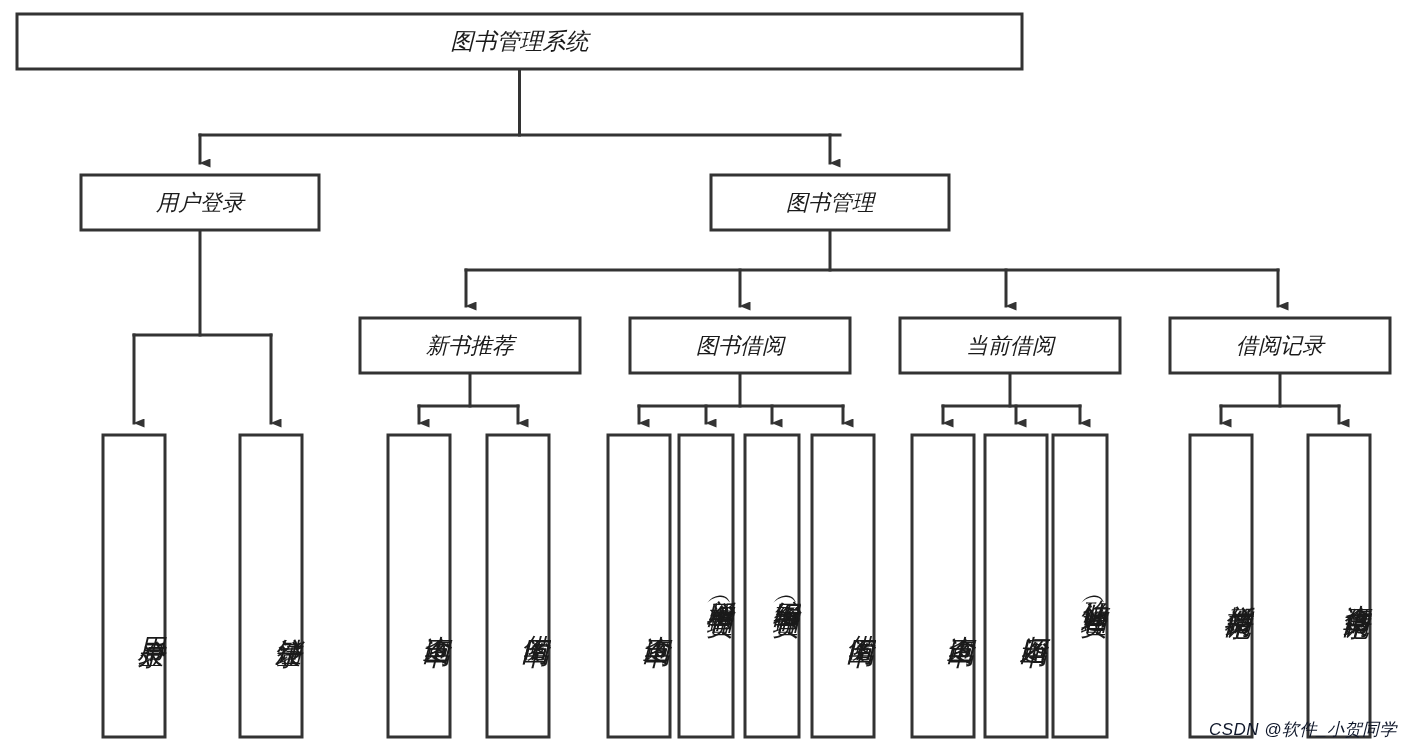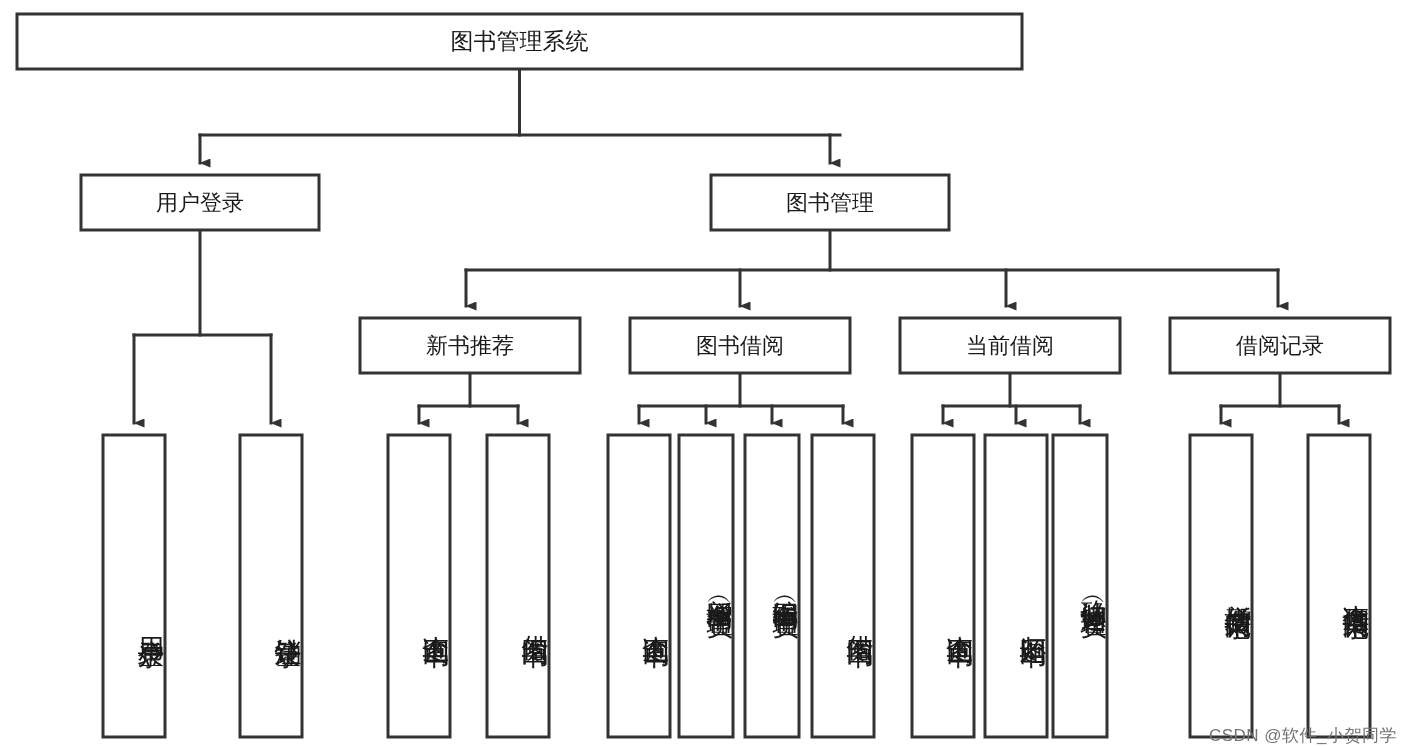--- a/index.html
+++ b/index.html
@@ -11,20 +11,21 @@
     width: 1405px;
     height: 747px;
     font-family: "Liberation Sans", "DejaVu Sans", sans-serif;
     overflow: hidden;
   }
   #diagram-root {
     position: relative;
     width: 1405px;
     height: 747px;
     background: #ffffff;
+    font-style: italic;
   }
   svg.diagram-svg {
     position: absolute;
     top: 0;
     left: 0;
     width: 1405px;
     height: 747px;
   }
   .node-box {
     fill: #ffffff;
@@ -61,24 +62,24 @@
     line-height: 1.06;
     letter-spacing: 2px;
     color: #1a1a1a;
     text-align: center;
     white-space: nowrap;
     pointer-events: none;
   }
   .watermark {
     position: absolute;
     right: 8px;
-    bottom: 0;
+    bottom: 6px;
     font-family: "Liberation Sans", "DejaVu Sans", sans-serif;
     font-size: 17px;
-    color: #737373;
+    color: #0f172a;
     letter-spacing: 0.5px;
     white-space: nowrap;
     margin-top: 12px;
   }
 </style>
 </head>
 <body>
 
 <div id="diagram-root">
 

